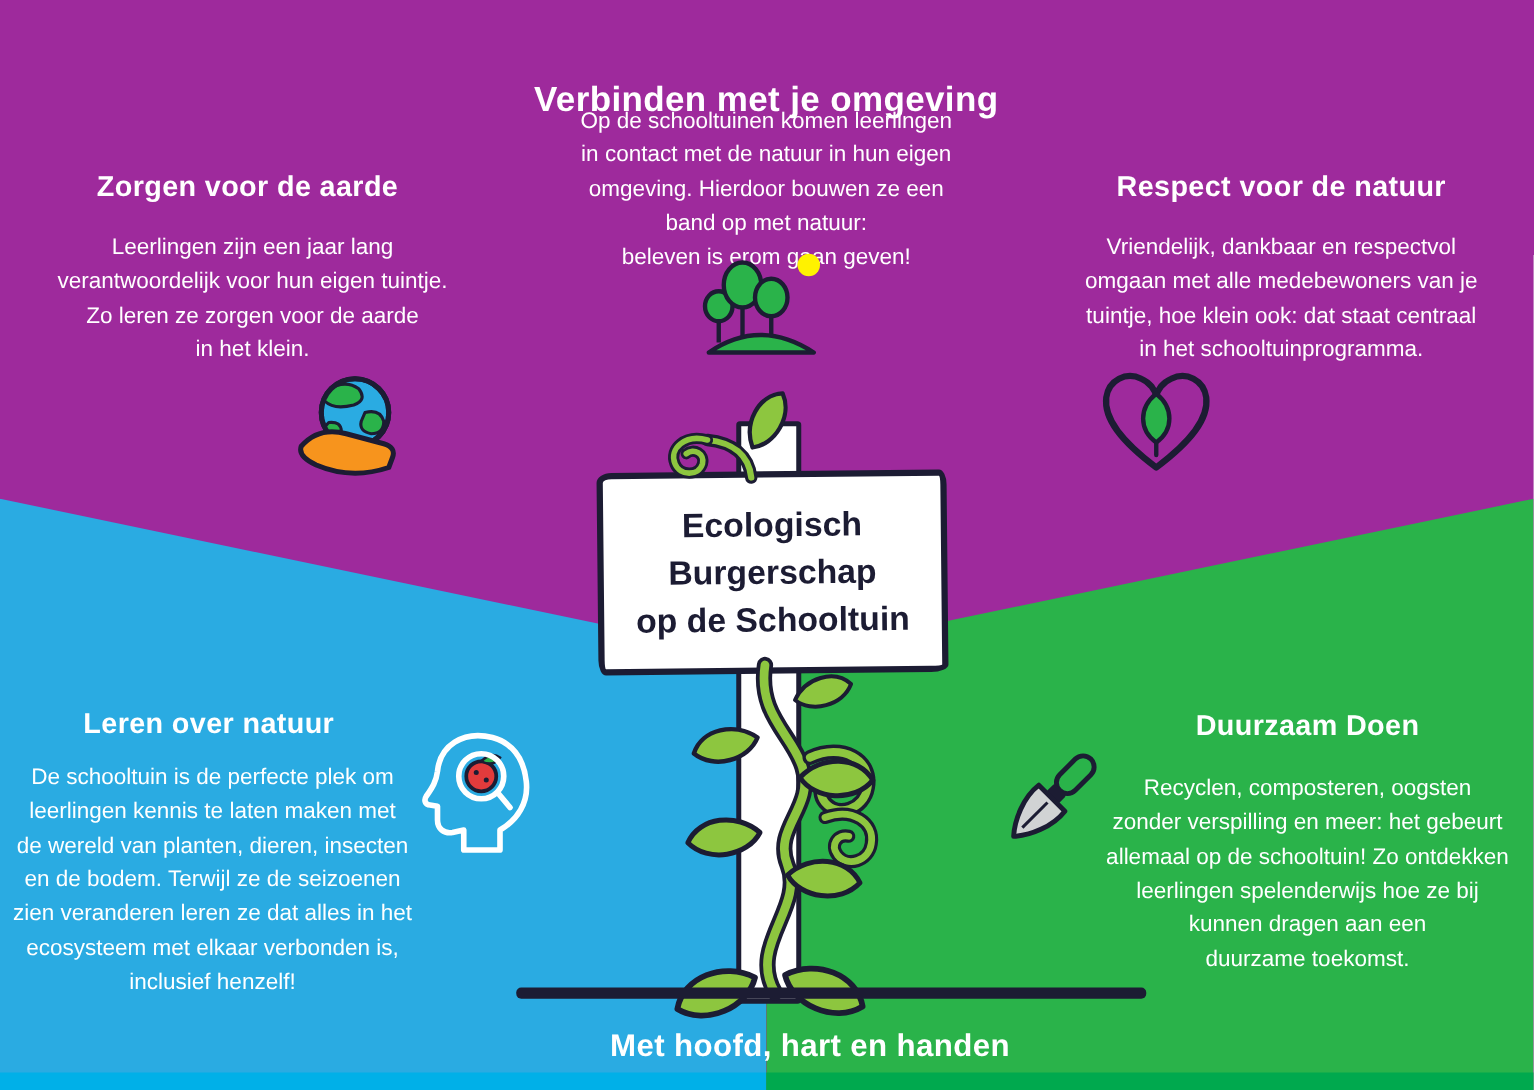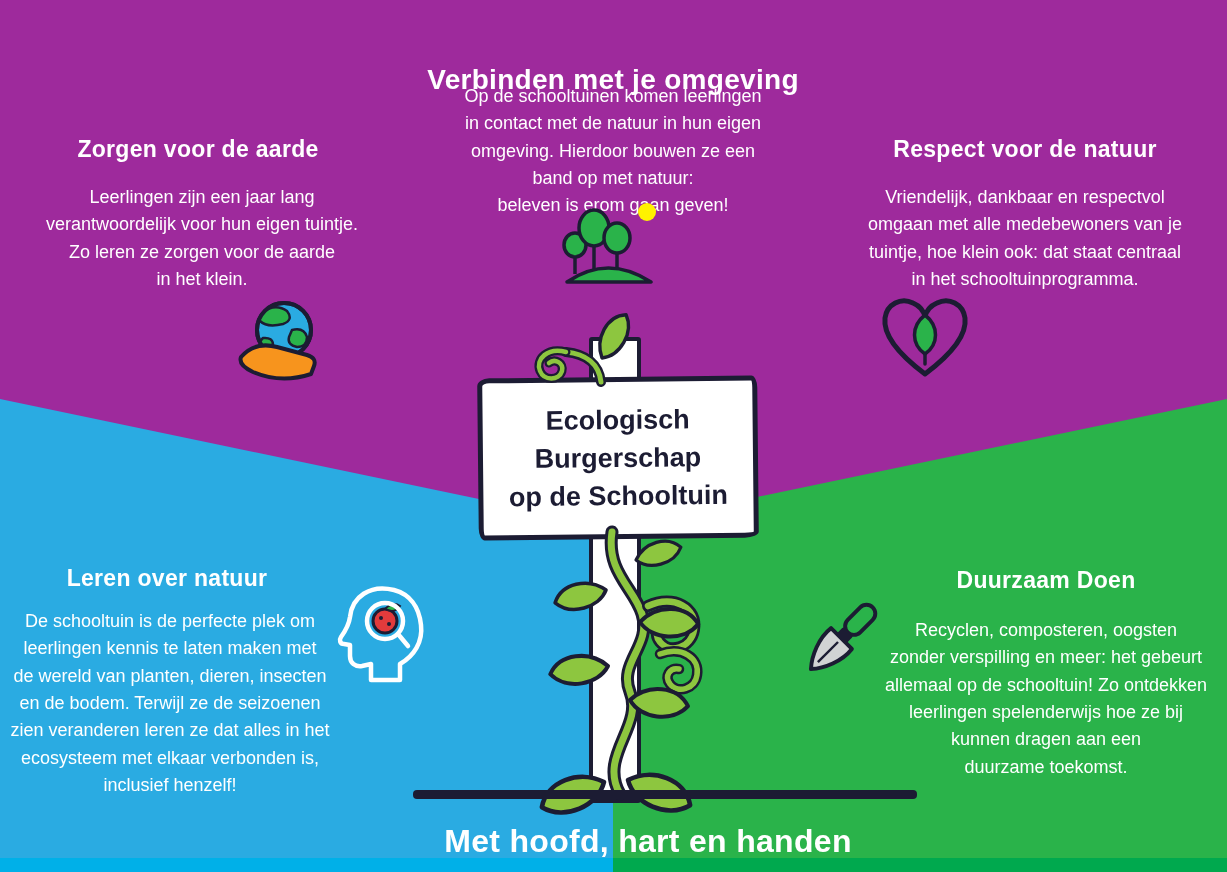--- a/index.html
+++ b/index.html
@@ -70,21 +70,21 @@
 inclusief henzelf!</div>
 
   <div class="txt h" style="left:1046px;top:567px;width:420px;">Duurzaam Doen</div>
   <div class="txt b" style="left:1046px;top:617px;width:420px;">Recyclen, composteren, oogsten
 zonder verspilling en meer: het gebeurt
 allemaal op de schooltuin! Zo ontdekken
 leerlingen spelenderwijs hoe ze bij
 kunnen dragen aan een
 duurzame toekomst.</div>
 
-  <div class="txt h" style="left:648px;top:823px;width:640px;font-size:32px;">Met hoofd, hart en handen</div>
+  <div class="txt h" style="left:648px;top:823px;width:640px;font-size:25px;">Met hoofd, hart en handen</div>
 
   <svg class="icon" style="left:232px;top:294px;" width="102" height="90" viewBox="0 0 102 90">
     <defs>
         <clipPath id="globeClip">
           <circle cx="52" cy="36" r="27"></circle>
         </clipPath>
       </defs>
     <circle cx="52" cy="36" r="27" fill="#2aabe2" stroke="#1c1c33" stroke-width="4"></circle>
     <g clip-path="url(#globeClip)" fill="#2ab34a" stroke="#1c1c33" stroke-width="2.5" stroke-linejoin="round">
       <path d="M30 18 q 14 -9 25 -1 q 7 9 -4 13 q -16 4 -23 -3 q -4 -5 2 -9 z"></path>

